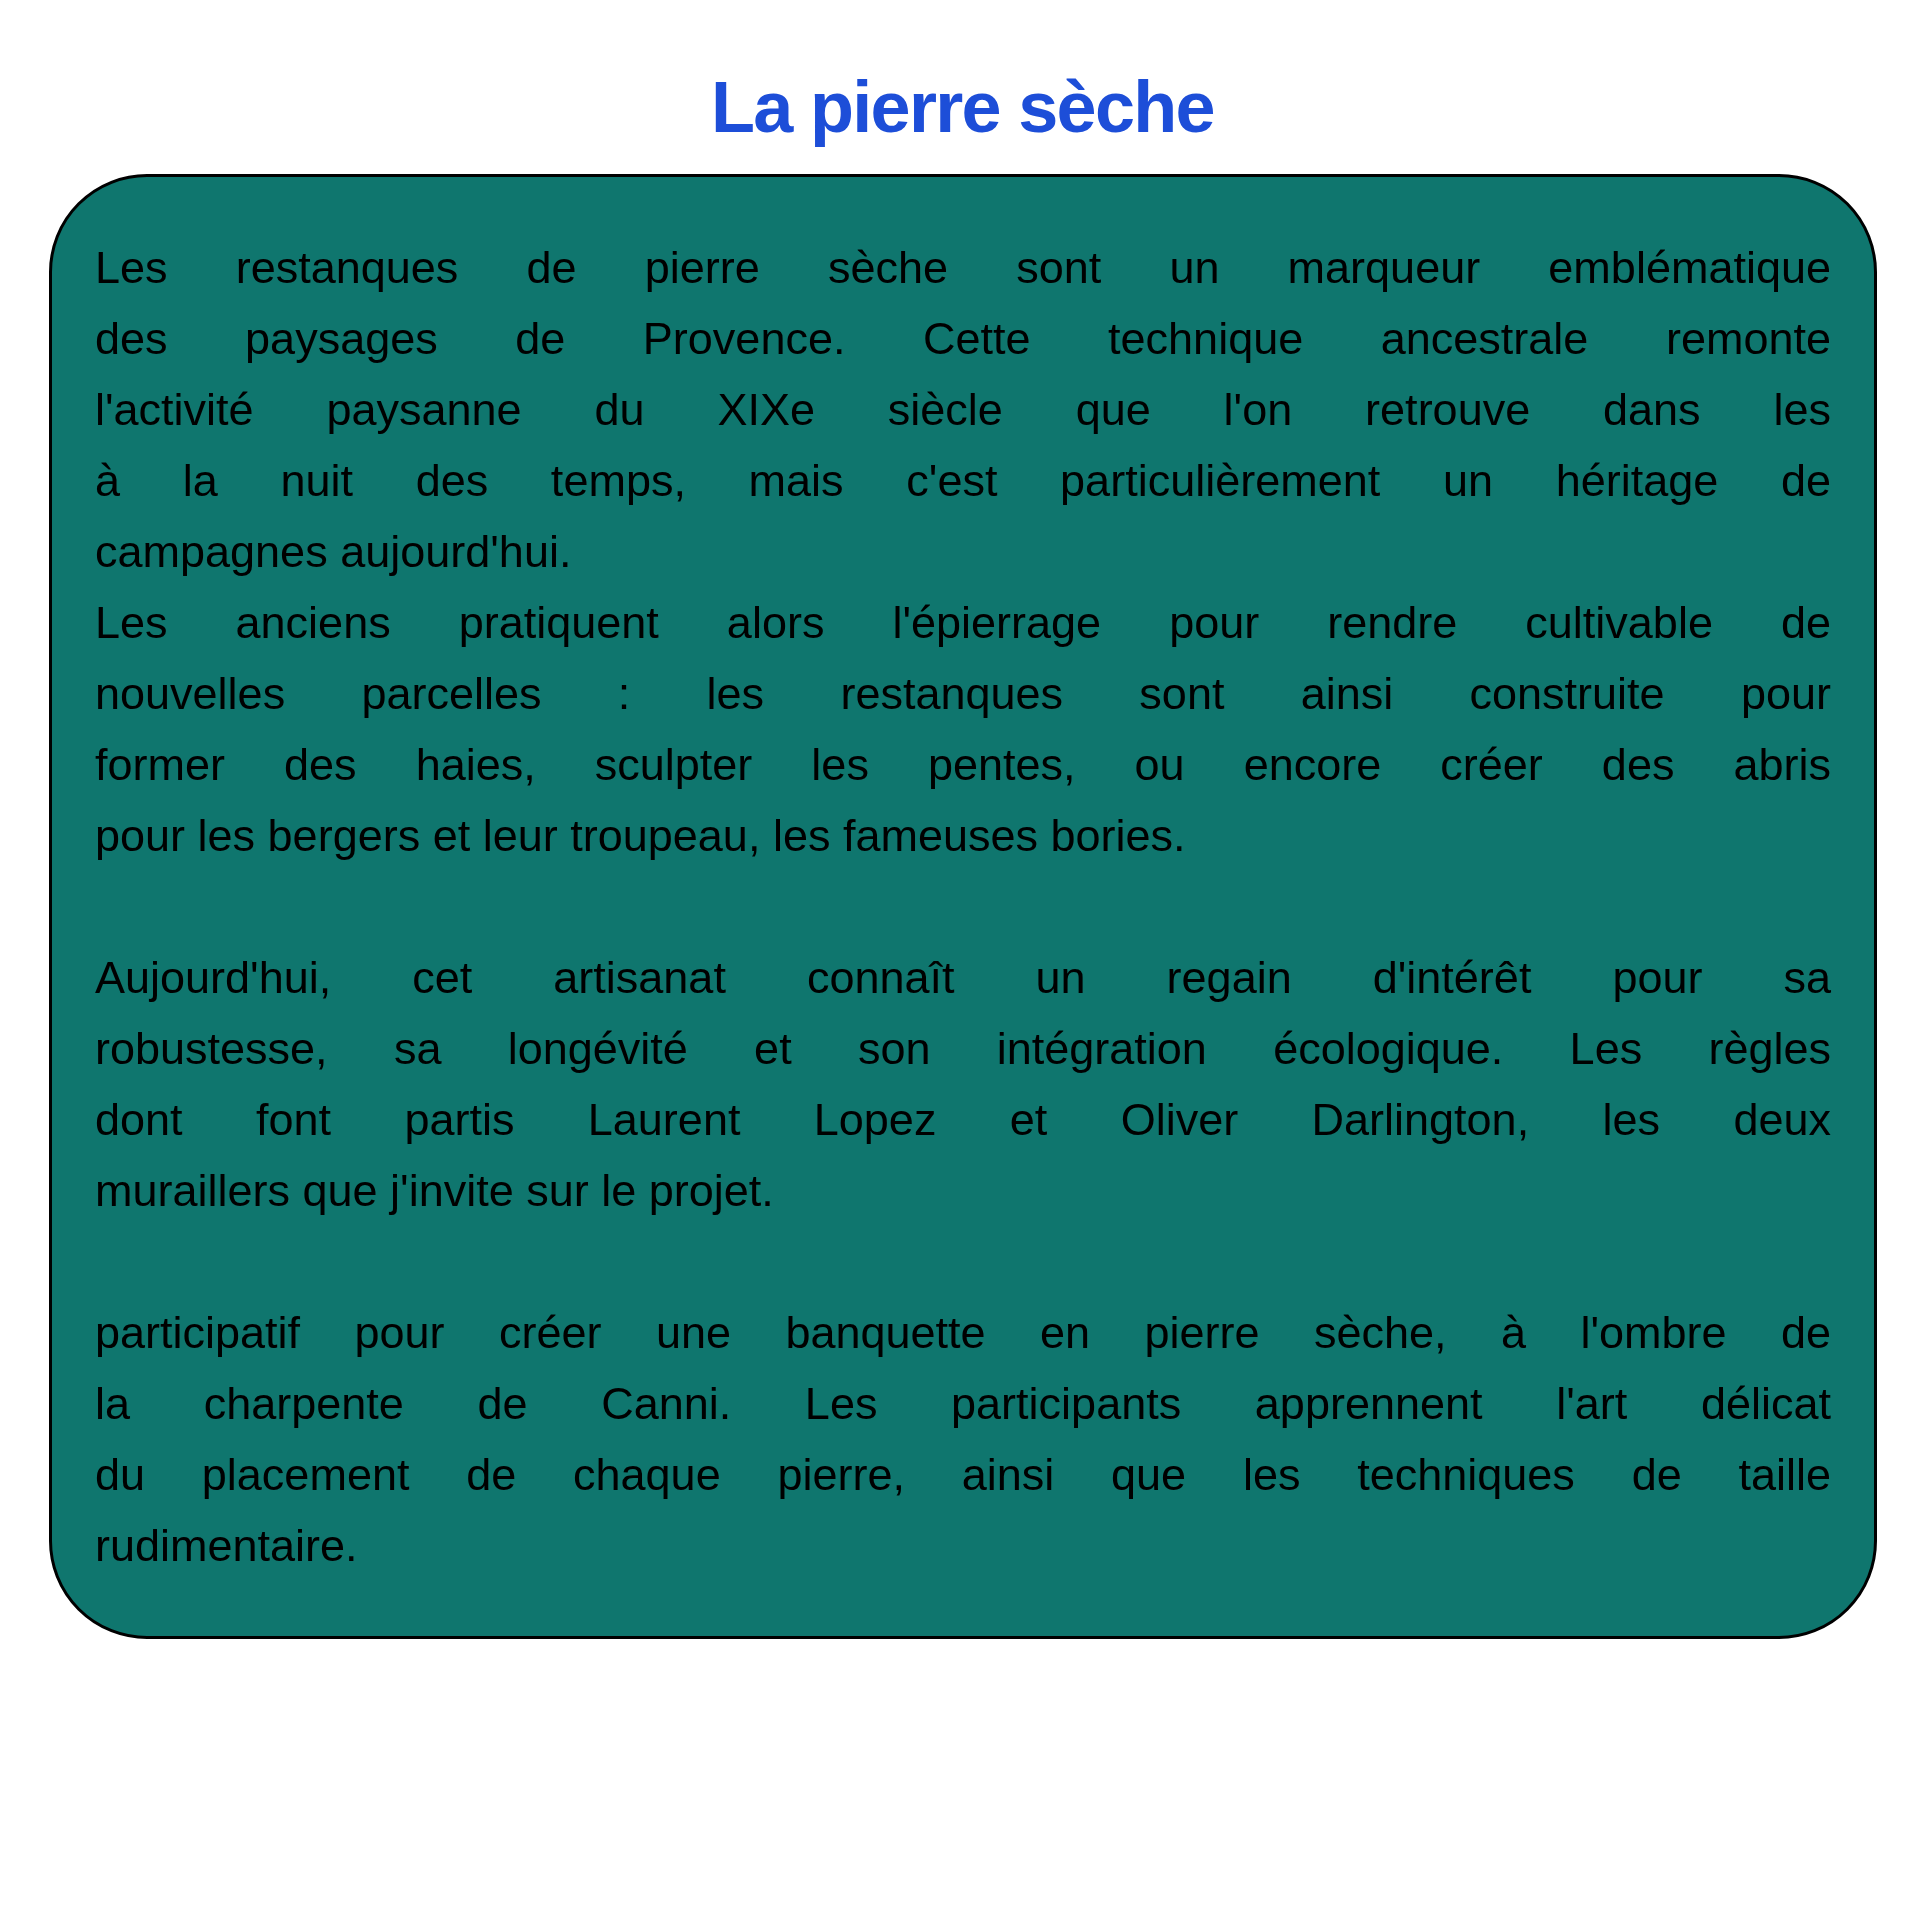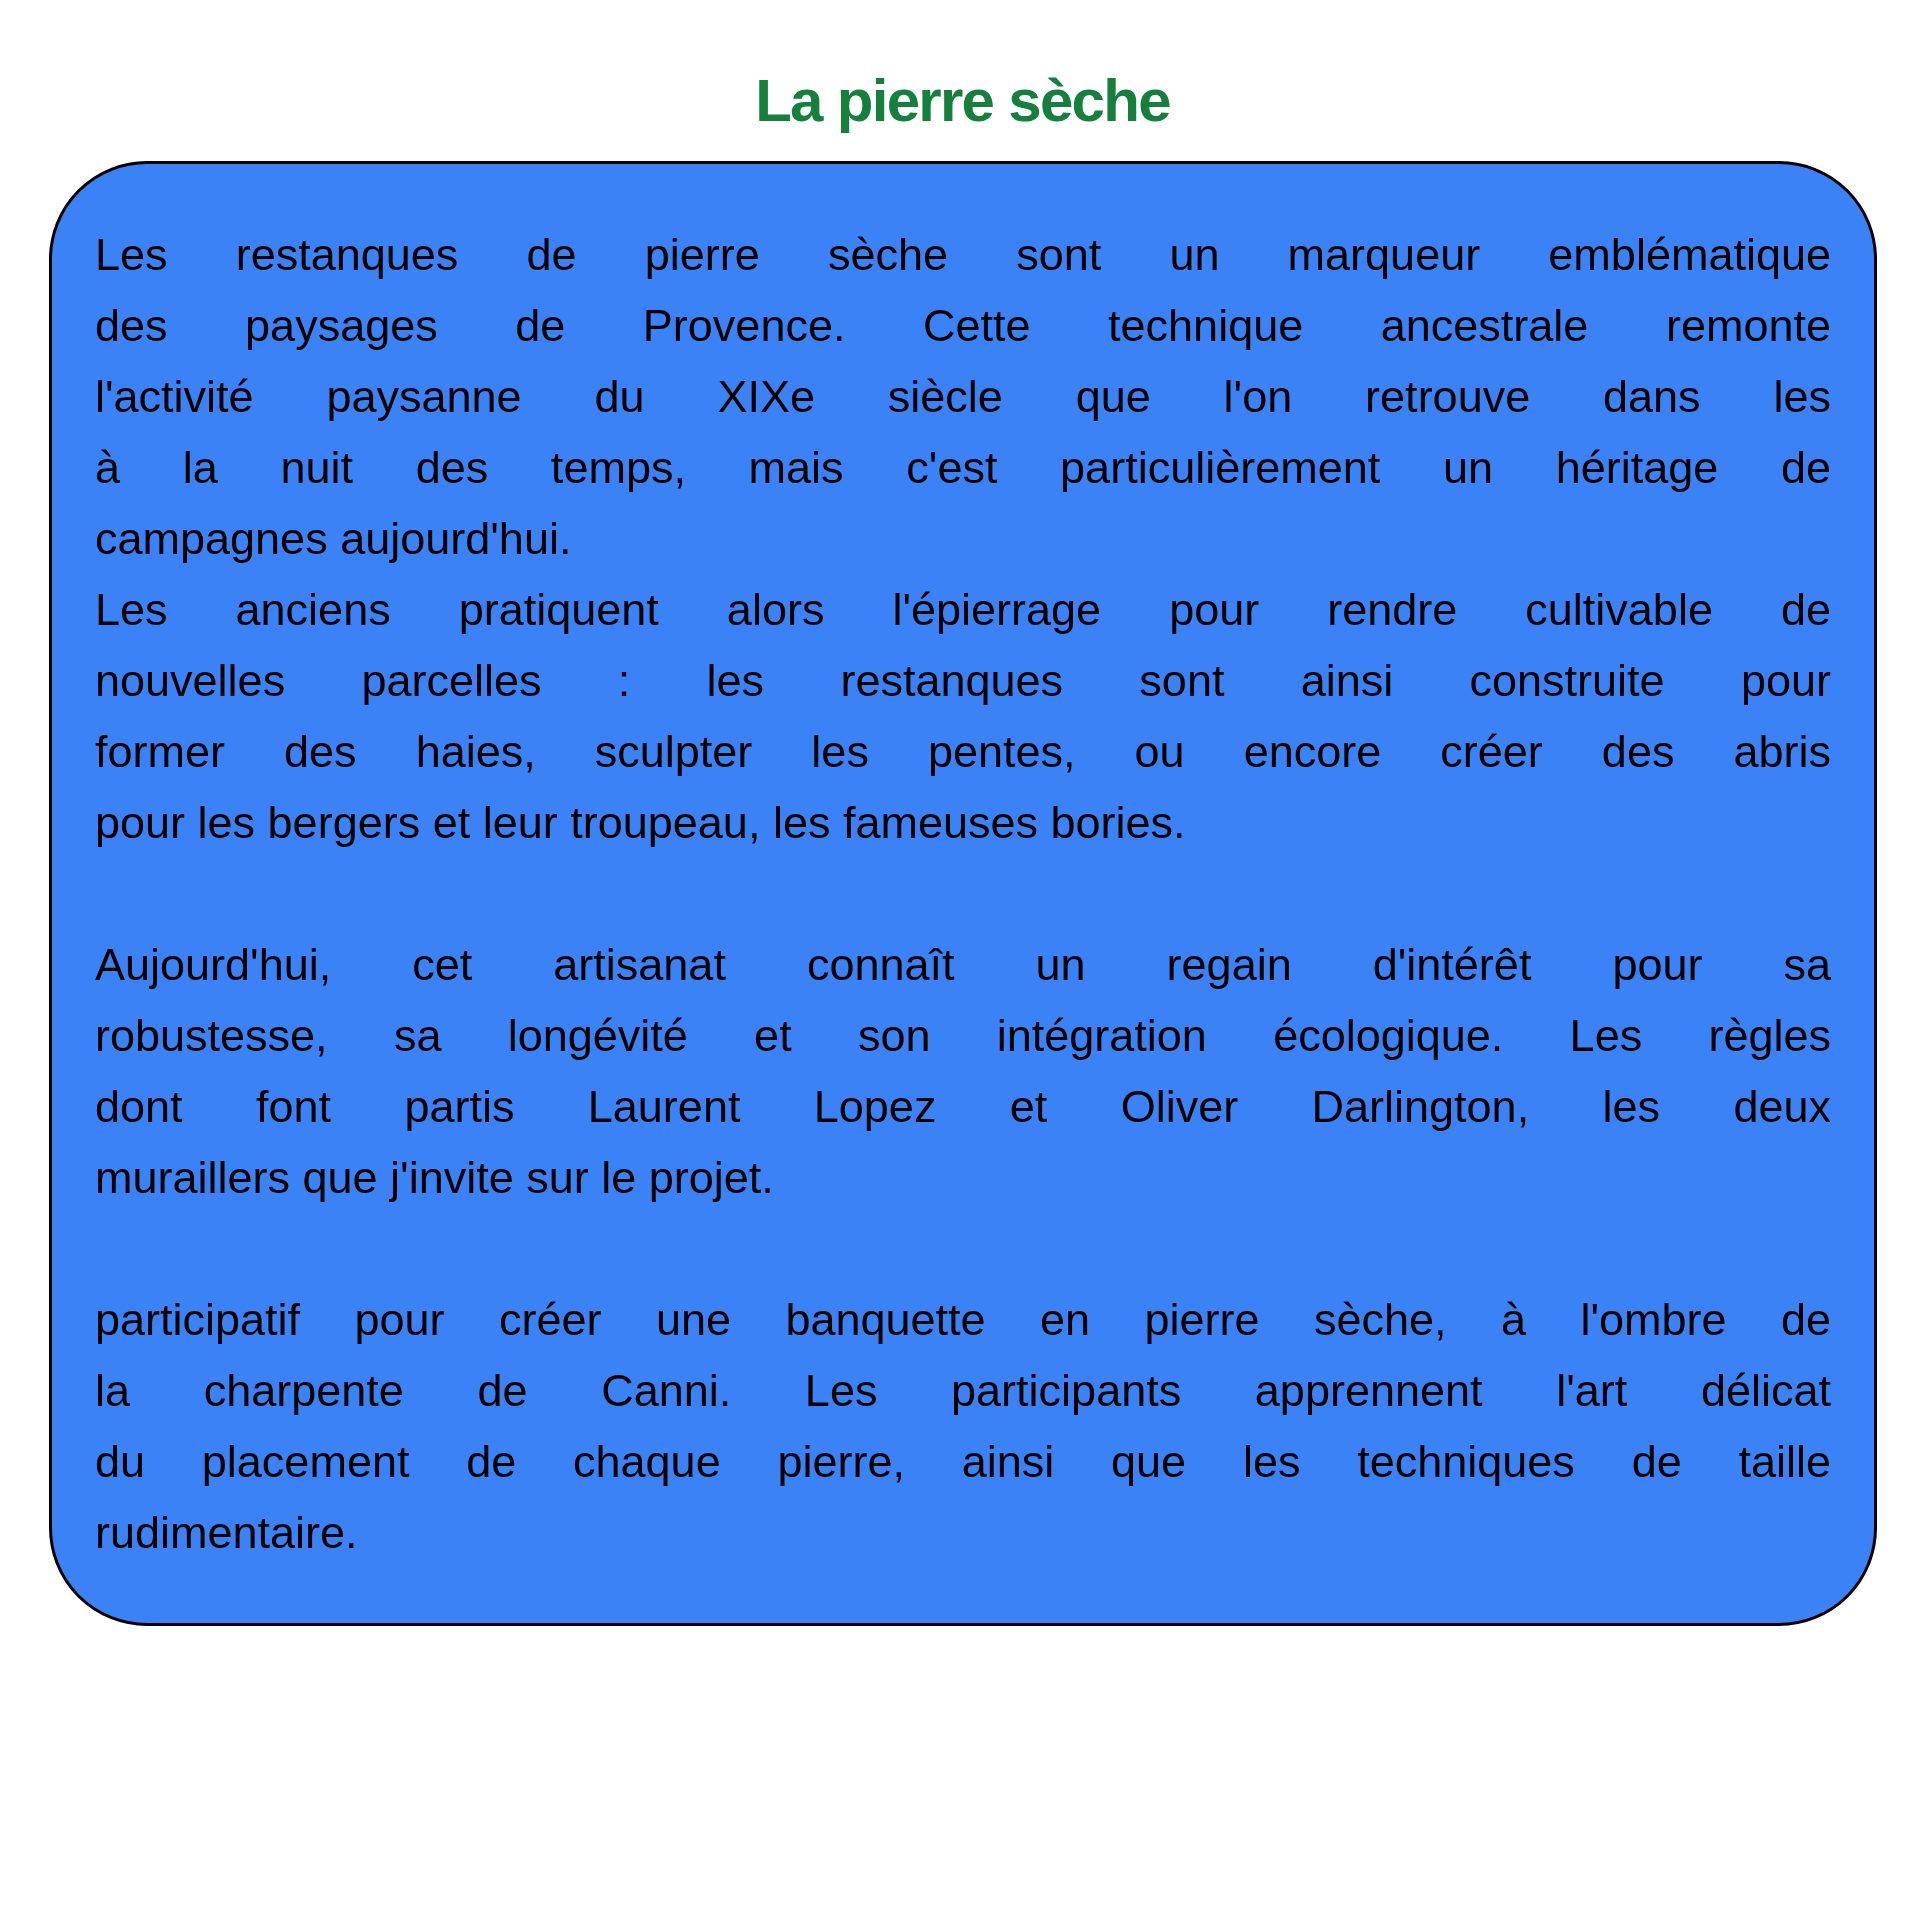--- a/index.html
+++ b/index.html
@@ -10,31 +10,31 @@
   body {
     width: 1926px;
     height: 1926px;
     font-family: "Liberation Sans", sans-serif;
     color: #000000;
     overflow: hidden;
   }
   .page-title {
     margin: 68px 1px 0 0;
     text-align: center;
-    font-size: 60px;
+    font-size: 72px;
     font-weight: bold;
     letter-spacing: -1.7px;
     line-height: 1.1;
-    color: #15803d;
+    color: #1d4ed8;
   }
   .content-box {
     box-sizing: border-box;
     width: 1828px;
     margin: 26.5px auto 0 auto;
-    background: #3b82f6;
+    background: #0f766e;
     border: 3.4px solid #000000;
     border-radius: 98px;
     padding: 55px 43px;
   }
   .para { margin: 0; }
   .para.gap { margin-top: 71px; }
   .line {
     font-size: 45px;
     line-height: 71px;
     color: #000000;

